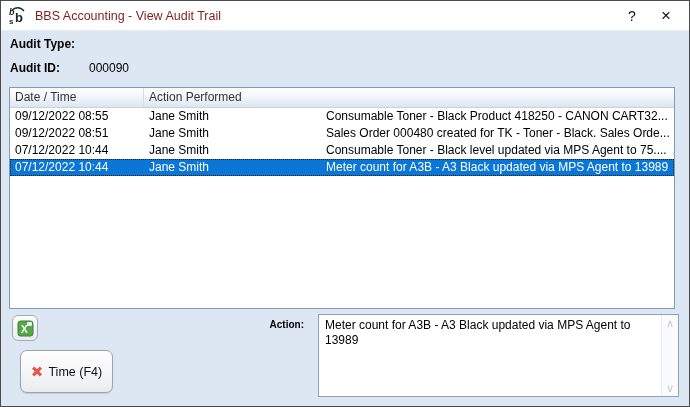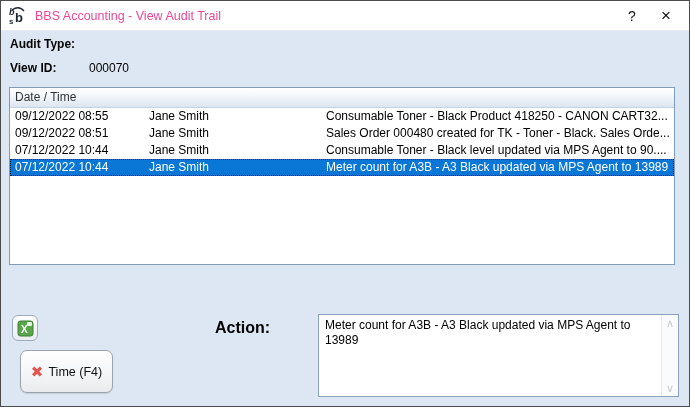--- a/index.html
+++ b/index.html
@@ -14,38 +14,38 @@
   }
 
   
   .titlebar {
     position:absolute; top:0; left:0; right:0; height:30px;
     background:var(--titlebar_bg, #ffffff);
     display:flex; align-items:center;
     border-bottom:1px solid #e9eef5;
   }
   .logo { width:20px; height:20px; margin-left:7px; flex:0 0 auto; }
-  .title-text { font-size:12.5px; color:#ec4899; margin-left:7px; flex:1 1 auto;
+  .title-text { font-size:12.5px; color:#7f1d1d; margin-left:7px; flex:1 1 auto;
     white-space:nowrap; overflow:hidden; }
   .caption-btn {
     width:34px; height:29px; display:flex; align-items:center; justify-content:center;
     font-size:14px; color:#111; cursor:default;
   }
   .caption-btn.close-x { font-size:17px; margin-right:6px; }
 
   
   .info-row { position:absolute; left:9px; display:flex; font-size:12px; }
   .info-row .lbl { font-weight:bold; color:#000; width:79px; }
   .info-row .val { color:#000; }
   #row-type { top:36px; }
   #row-id   { top:60px; }
 
   
   .listview {
-    position:absolute; left:8px; top:86px; width:666px; height:178px;
+    position:absolute; left:8px; top:86px; width:666px; height:222px;
     background:#fff; border:1px solid var(--table_border, #7f9db9);
   }
   .lv-header { display:grid; grid-template-columns:134px 177px 1fr; height:20px;
     background:linear-gradient(#ffffff, #f2f6fb 45%, #dce5f0);
     border-bottom:1px solid #c6d3e2;
   }
   .lv-header .hcell {
     font-size:12px; color:#333; line-height:19px; padding-left:5px;
     border-right:1px solid #d4dce6; white-space:nowrap; overflow:hidden;
   }
@@ -59,21 +59,21 @@
 
   
   .excel-btn {
     position:absolute; left:11px; top:314px; width:26px; height:26px;
     border:1px solid #9fadba; border-radius:6px;
     background:linear-gradient(#fdfefe, #e9edf2);
     display:flex; align-items:center; justify-content:center;
   }
   .action-label {
     position:absolute; left:180px; top:318px; width:123px;
-    text-align:center; font-size:16px; font-weight:bold; color:#000;
+    text-align:right; font-size:10px; font-weight:bold; color:#000;
   }
   .action-box {
     position:absolute; left:317px; top:313px; width:361px; height:83px;
     background:#fff; border:1px solid var(--textbox_border, #8ca3bd);
     display:flex;
   }
   .action-text { flex:1 1 auto; font-size:12px; color:#000; padding:3px 4px 3px 6px;
     line-height:15px; overflow:hidden; }
   .action-scrollbar { flex:0 0 17px; background:#fafbfc; border-left:1px solid #e8ebef;
     display:flex; flex-direction:column; justify-content:space-between; align-items:center;
@@ -105,43 +105,44 @@
     </svg>
     <div class="title-text">BBS Accounting - View Audit Trail</div>
     <div class="caption-btn">?</div>
     <div class="caption-btn close-x">×</div>
   </div>
 
   <div class="info-row" id="row-type">
     <span class="lbl">Audit Type:</span>
   </div>
   <div class="info-row" id="row-id">
-    <span class="lbl">View ID:</span>
-    <span class="val">000070</span>
+    <span class="lbl">Audit ID:</span>
+    <span class="val">000090</span>
   </div>
 
   <div class="listview">
     <div class="lv-header">
       <div class="hcell">Date / Time</div>
+      <div class="hcell">Action Performed</div>
     </div>
 
     <div class="lv-row">
       <div class="cell">09/12/2022 08:55</div>
       <div class="cell">Jane Smith</div>
       <div class="cell">Consumable Toner - Black Product 418250 - CANON CART32...</div>
     </div>
     <div class="lv-row">
       <div class="cell">09/12/2022 08:51</div>
       <div class="cell">Jane Smith</div>
       <div class="cell">Sales Order 000480 created for TK - Toner - Black. Sales Orde...</div>
     </div>
     <div class="lv-row">
       <div class="cell">07/12/2022 10:44</div>
       <div class="cell">Jane Smith</div>
-      <div class="cell">Consumable Toner - Black level updated via MPS Agent to 90....</div>
+      <div class="cell">Consumable Toner - Black level updated via MPS Agent to 75....</div>
     </div>
     <div class="lv-row selected">
       <div class="cell">07/12/2022 10:44</div>
       <div class="cell">Jane Smith</div>
       <div class="cell">Meter count for A3B - A3 Black updated via MPS Agent to 13989</div>
     </div>
   </div>
 
   <div class="excel-btn">
     <svg width="17" height="17" viewBox="0 0 17 17">

